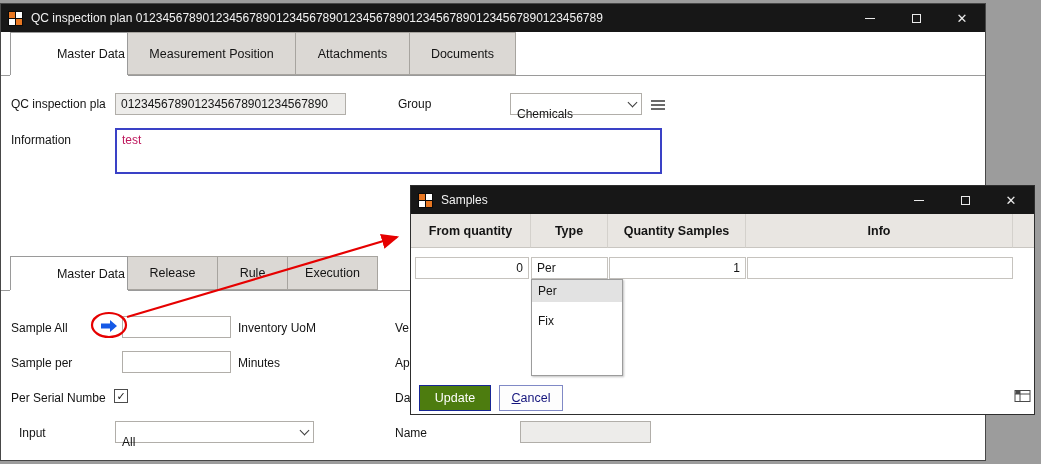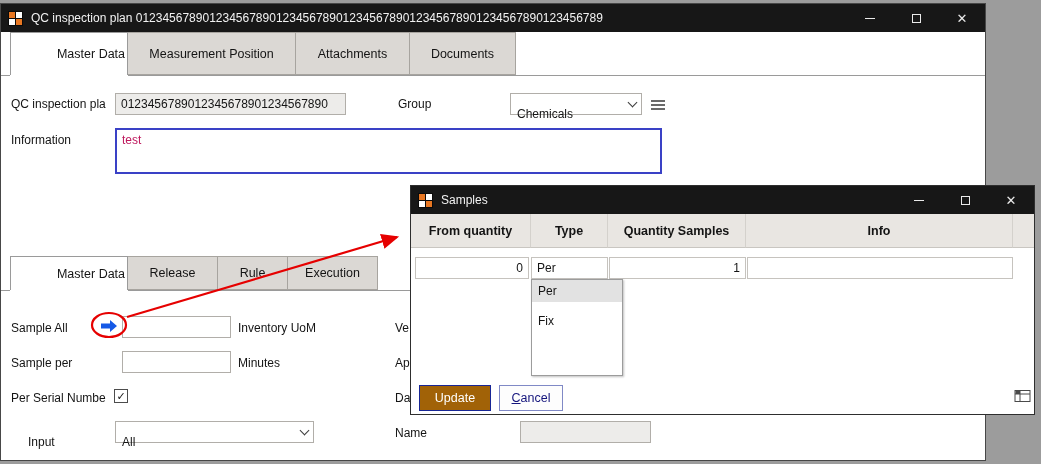--- a/index.html
+++ b/index.html
@@ -44,21 +44,21 @@
   .hdr-cell { position:absolute; top:28px; height:34px; display:flex; align-items:center; justify-content:center; font-weight:bold; font-size:12.5px; background:#e9e6e2; border-right:1px solid #d4d1cc; border-bottom:1px solid #c9c6c1; }
   .cell-fld { position:absolute; top:71px; height:22px; border:1px solid #c6c3be; background:#fff; font:12px "Liberation Sans",sans-serif; padding:0 5px; color:#141414; outline:none; }
   .cell-fld.num { text-align:right; }
   .type-cell { line-height:20px; }
   .dd-list { position:absolute; left:120px; top:93px; width:92px; height:97px; background:#fff; border:1px solid #9c9c9c; z-index:7; box-shadow:1px 1px 2px rgba(0,0,0,.25); }
   .dd-item { height:22px; line-height:22px; padding-left:6px; font-size:12px; }
   .dd-item.sel { background:#e2e2e2; }
   .dd-item.second { margin-top:8px; }
 
   .btn { position:absolute; top:199px; height:26px; display:flex; align-items:center; justify-content:center; font-size:12.5px; }
-  .btn-update { left:8px; width:72px; background:#a16207; color:#ffffff; border:1px solid #182696; }
+  .btn-update { left:8px; width:72px; background:#4d7c0f; color:#ffffff; border:1px solid #182696; }
   .btn-cancel { left:88px; width:64px; background:#fdfdfd; color:#15157d; border:1px solid #8089c6; }
 
   .annotation { position:absolute; left:0; top:0; z-index:10; pointer-events:none; }
 </style>
 </head>
 <body>
 
 <div class="stage">
 
   <div class="window main-window">
@@ -122,21 +122,21 @@
     <input class="fld" style="left: 121px; top: 347px; width: 109px;" value="">
     <span class="lbl" style="left:237px; top:352px;">Minutes</span>
     <span class="lbl" style="left:394px; top:352px;">Ap</span>
 
     <span class="lbl" style="left:10px; top:387px;">Per Serial Numbe</span>
     <span class="checkbox" style="left:113px; top:385px;">
         <span>✓</span>
       </span>
     <span class="lbl" style="left:394px; top:387px;">Da</span>
 
-    <span class="lbl" style="left:27px; top:422px;margin-top:9px;">Input</span>
+    <span class="lbl" style="left:18px; top:422px;">Input</span>
     <div class="combo" style="left:114px; top:417px; width:199px;">
       <span class="val">All</span>
       <span class="chev"></span>
     </div>
     <span class="lbl" style="left:394px; top:422px;">Name</span>
     <input class="fld ro" style="left: 519px; top: 417px; width: 131px;" value="">
   </div>
 
   <div class="window samples-dialog">
 

